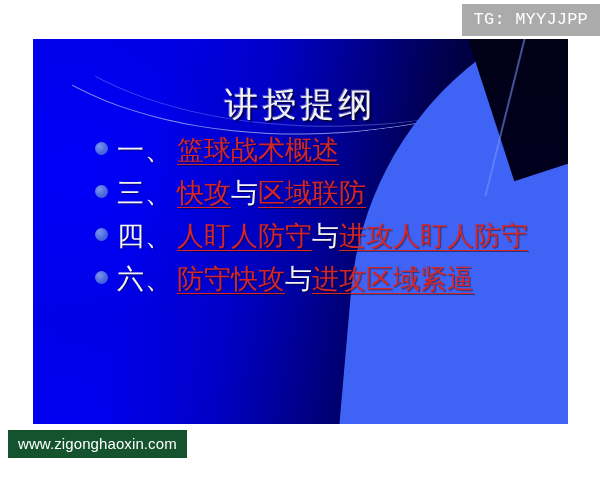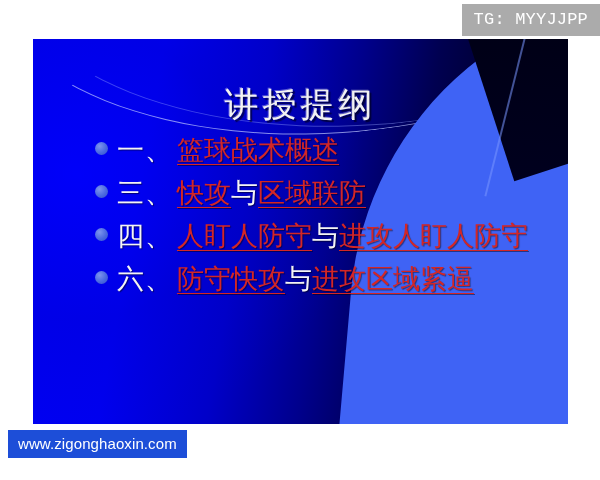--- a/index.html
+++ b/index.html
@@ -187,21 +187,21 @@
     font-size: 17px;
     line-height: 1;
     padding: 7px 12px 8px 12px;
     letter-spacing: 0.2px;
   }
 
   #site-watermark {
     position: absolute;
     left: 8px;
     bottom: 22px;
-    background: #1d4ed8;
+    background: #14532d;
     color: #ffffff;
     font-family: "Liberation Sans", sans-serif;
     font-size: 15px;
     line-height: 1;
     padding: 6px 10px 7px 10px;
     letter-spacing: 0.1px;
   }
 </style>
 </head>
 <body>

